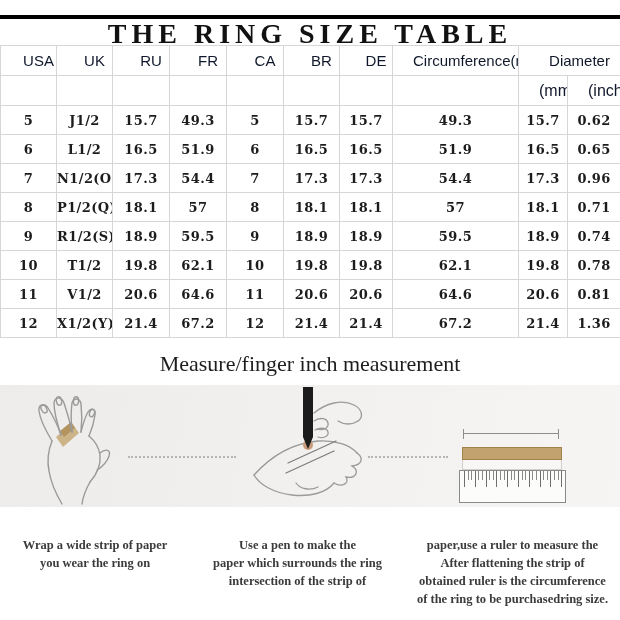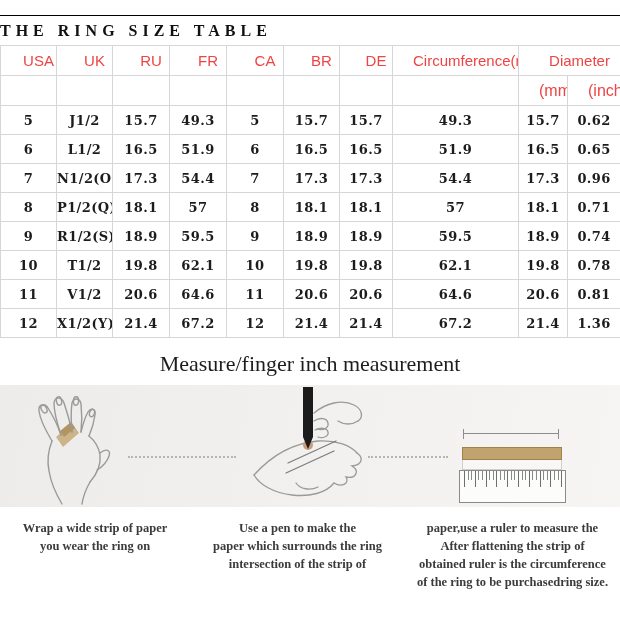--- a/index.html
+++ b/index.html
@@ -3,32 +3,32 @@
 <meta charset="utf-8">
 <style>
   * { margin:0; padding:0; box-sizing:border-box; }
   html,body { width:620px; height:620px; background:#ffffff; overflow:hidden;
               font-family:"Liberation Sans", sans-serif; }
 
   .page { position:relative; width:620px; height:620px; background:#fff; }
 
   
   .table-title {
-    margin-top:15px; height:30px; line-height:30px; text-align:left;
-    border-top:1px solid #000000;
-    font-family:"Liberation Serif", serif; font-weight:bold; font-size:16px;
+    margin-top:15px; height:30px; line-height:30px; text-align:center;
+    border-top:4px solid #000000;
+    font-family:"Liberation Serif", serif; font-weight:bold; font-size:28px;
     letter-spacing:5px; color:#111;
   }
   table.ring { width:620px; border-collapse:collapse; table-layout:fixed; }
   table.ring th, table.ring td {
     border:1px solid #d6d6d6; text-align:center; vertical-align:middle;
     padding:0; overflow:hidden; white-space:nowrap;
   }
   table.ring thead th {
-    height:30px; font-weight:normal; font-size:15px; color:#ef4444;
+    height:30px; font-weight:normal; font-size:15px; color:#0f172a;
     font-family:"Liberation Sans", sans-serif;
     padding-left:20px;
   }
   table.ring thead tr.subhead th { height:30px; font-size:16px;margin-top:40px; }
   table.ring tbody td {
     height:29px; font-family:"DejaVu Serif", serif; font-weight:bold;
     font-size:13px; color:#1c1c1c; letter-spacing:0.4px;
   }
 
   
@@ -63,21 +63,21 @@
   .paper-strip-white { position:absolute; left:462px; top:75px; width:100px; height:10px;
                background:#f8f7f5; border:1px solid #cfcfcd; border-top:none; }
   .ruler { position:absolute; left:459px; top:85px; width:107px; height:33px;
            background:#fcfcfb; border:1px solid #8a8a8a; }
   .ruler::before { content:""; position:absolute; top:0; left:4px; right:2px; height:9px;
            background:repeating-linear-gradient(90deg,#8a8a8a 0 1px,transparent 1px 3.6px); }
   .ruler::after  { content:""; position:absolute; top:0; left:4px; right:2px; height:16px;
            background:repeating-linear-gradient(90deg,#6f6f6f 0 1px,transparent 1px 10.8px); }
 
   
-  .captions { display:grid; grid-template-columns:190px 215px 215px; margin-top:12px; }
+  .captions { display:grid; grid-template-columns:190px 215px 215px; margin-top:29px; }
   .caption {
     text-align:center; font-family:"Liberation Serif", serif; font-weight:bold;
     font-size:12.5px; line-height:18px; color:#3b3b3b;
   }
   .caption div { white-space:nowrap; }
 </style>
 </head>
 <body>
 
 <div class="page">

